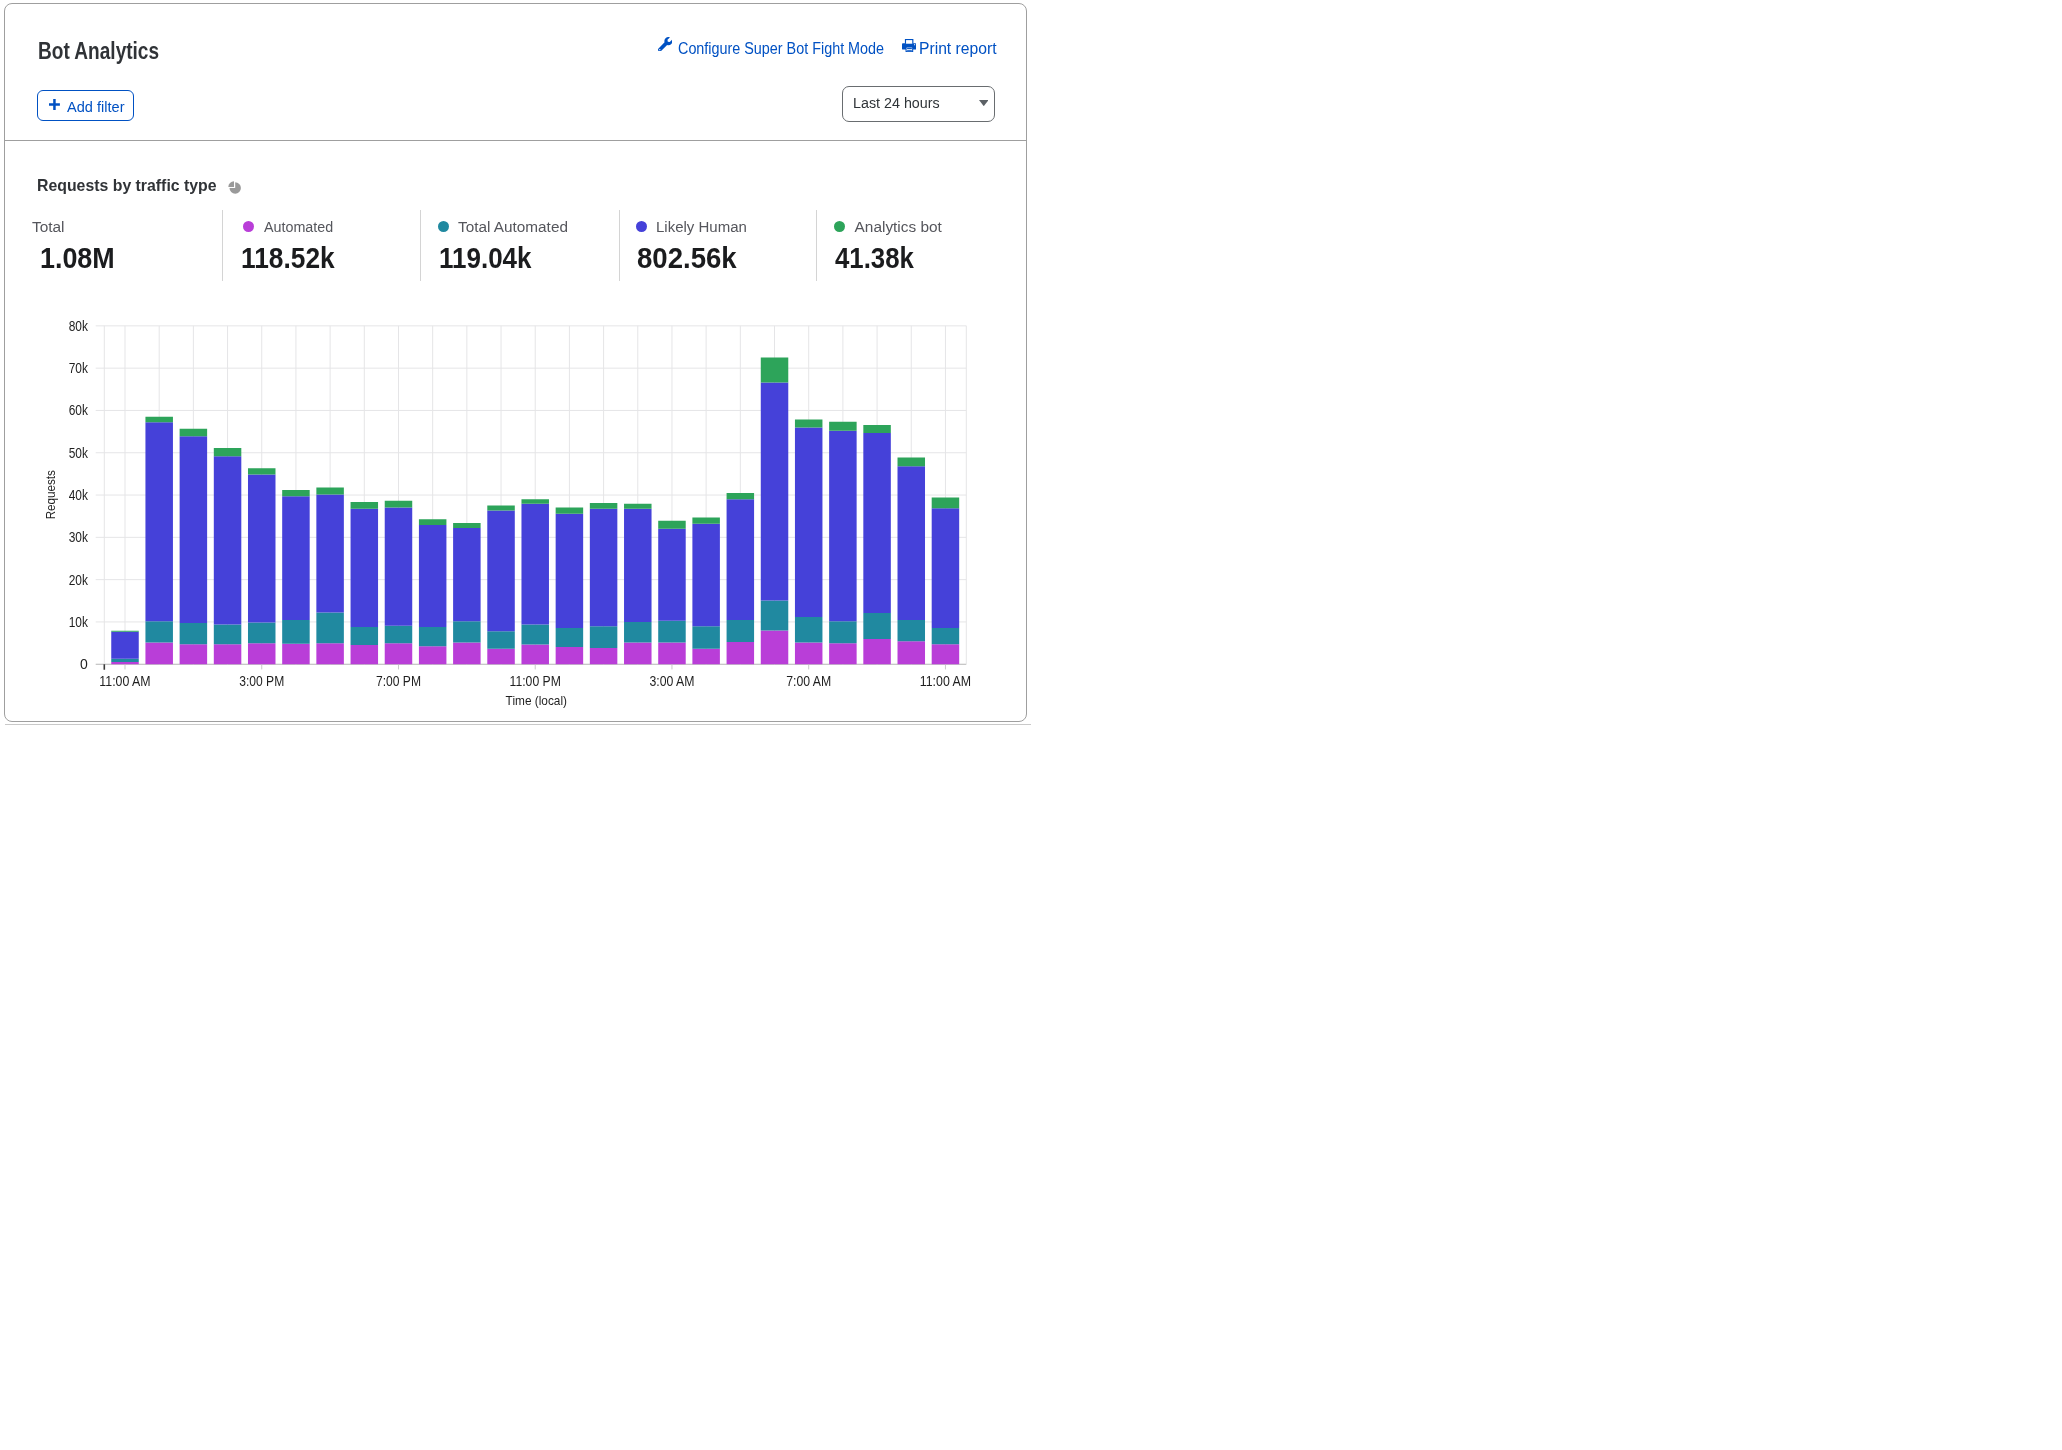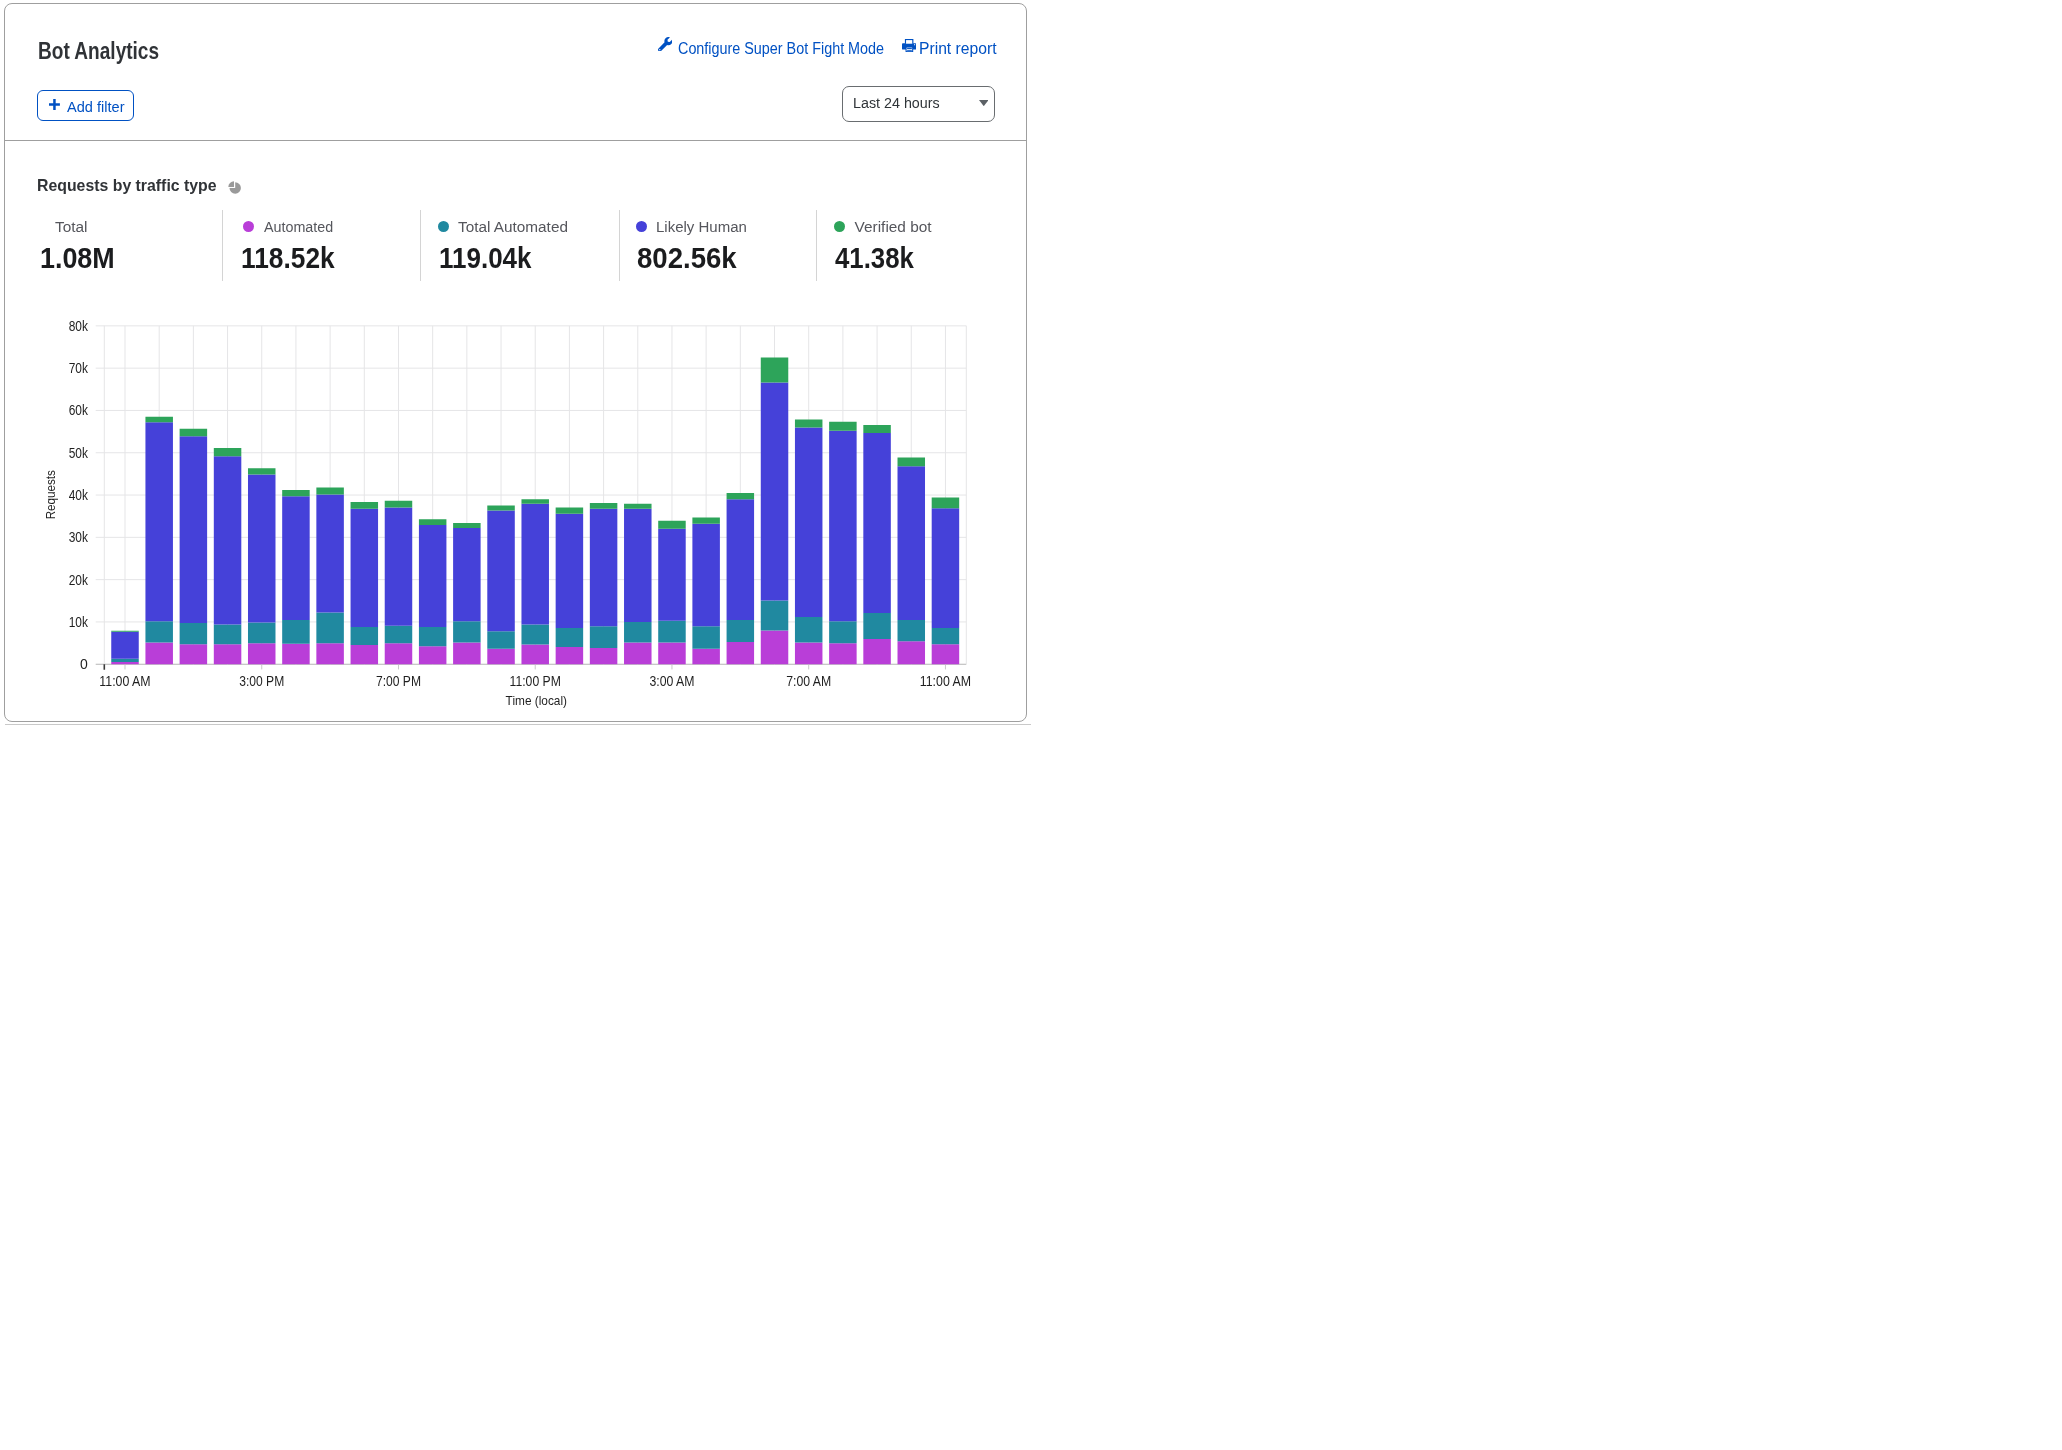--- a/index.html
+++ b/index.html
@@ -48,33 +48,33 @@
 <div class="select"></div>
 <div class="seltext">Last 24 hours</div>
 <svg style="position:absolute;left:978.9px;top:99.6px" width="9.5" height="6.2" viewBox="0 0 10 6.5">
     <path fill="#5c6166" d="M0 0h10L5 6.5z"></path>
   </svg>
 <div class="h2">Requests by traffic type</div>
 <svg style="position:absolute;left:227.6px;top:180.9px" width="14" height="14" viewBox="0 0 14 14">
     <path fill="#9a9a9a" d="M7.2 1.3 A5.7 5.7 0 1 1 1.5 7.0 L7.2 7.0 Z"></path>
     <path fill="#9a9a9a" d="M6.0 0.35 A5.7 5.7 0 0 0 0.3 6.05 L6.0 6.05 Z"></path>
   </svg>
-<div class="slab" style="left:55px;transform:scaleX(1.0)">Total</div>
+<div class="slab" style="left:32px;transform:scaleX(1.0)">Total</div>
 <div class="snum" style="left:40.0px;transform:scaleX(0.896)">1.08M</div>
 <div class="dot" style="left:243.1px;background:#B93ED8"></div>
 <div class="slab" style="left:264.0px;transform:scaleX(0.93)">Automated</div>
 <div class="snum" style="left:240.8px;transform:scaleX(0.877)">118.52k</div>
 <div class="dot" style="left:437.8px;background:#2089A0"></div>
 <div class="slab" style="left:458.2px;transform:scaleX(0.996)">Total Automated</div>
 <div class="snum" style="left:438.6px;transform:scaleX(0.866)">119.04k</div>
 <div class="dot" style="left:636.0px;background:#4541D9"></div>
 <div class="slab" style="left:656.4px;transform:scaleX(0.975)">Likely Human</div>
 <div class="snum" style="left:636.8px;transform:scaleX(0.919)">802.56k</div>
 <div class="dot" style="left:834.2px;background:#2DA45A"></div>
-<div class="slab" style="left:854.6px;transform:scaleX(1.0)">Verified bot</div>
+<div class="slab" style="left:854.6px;transform:scaleX(1.0)">Analytics bot</div>
 <div class="snum" style="left:835.0px;transform:scaleX(0.859)">41.38k</div>
 <div class="sdiv" style="left:221.9px"></div>
 <div class="sdiv" style="left:420.4px"></div>
 <div class="sdiv" style="left:618.5px"></div>
 <div class="sdiv" style="left:816.3px"></div>
 <svg class="abs" style="left:0;top:0" width="1031" height="725" viewBox="0 0 1031 725" font-family="Liberation Sans, sans-serif">
 <line x1="95.7" y1="325.85" x2="966.3" y2="325.85" stroke="#e5e5e7" stroke-width="1"></line>
 <line x1="95.7" y1="368.15" x2="966.3" y2="368.15" stroke="#e5e5e7" stroke-width="1"></line>
 <line x1="95.7" y1="410.45" x2="966.3" y2="410.45" stroke="#e5e5e7" stroke-width="1"></line>
 <line x1="95.7" y1="452.75" x2="966.3" y2="452.75" stroke="#e5e5e7" stroke-width="1"></line>

